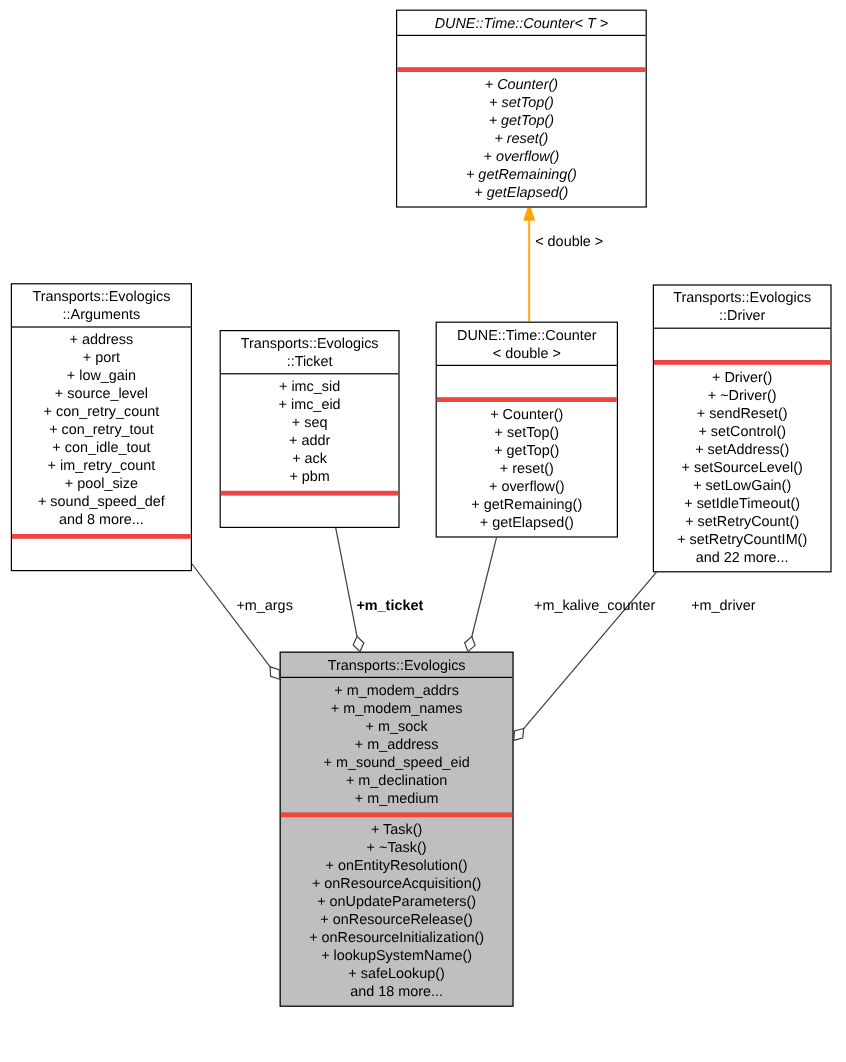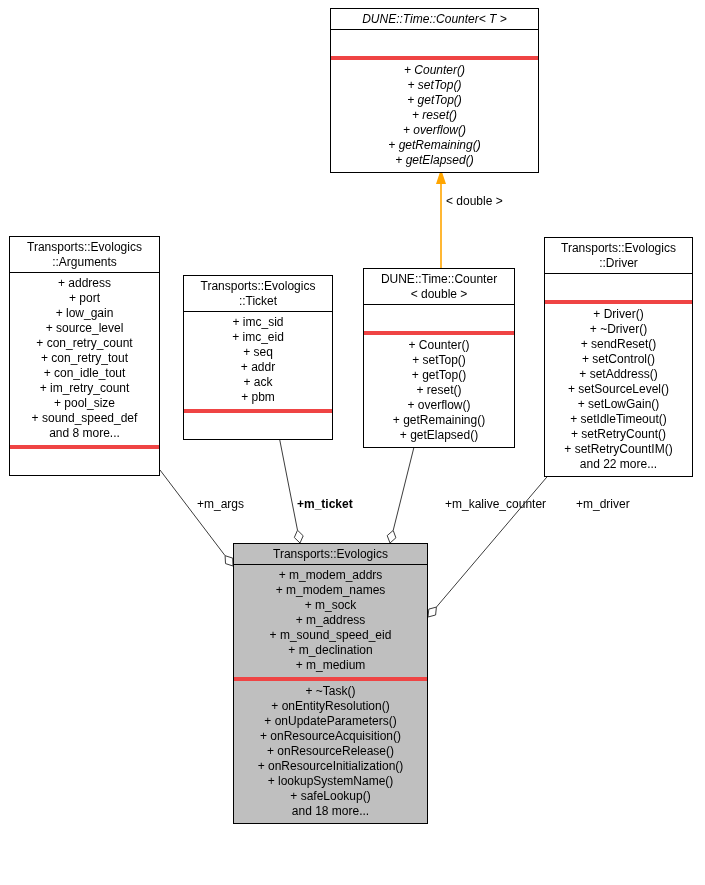--- a/index.html
+++ b/index.html
@@ -197,24 +197,25 @@
     <div class="uml-section attrs">
         <div class="member-line">+ m_modem_addrs</div>
         <div class="member-line">+ m_modem_names</div>
         <div class="member-line">+ m_sock</div>
         <div class="member-line">+ m_address</div>
         <div class="member-line">+ m_sound_speed_eid</div>
         <div class="member-line">+ m_declination</div>
         <div class="member-line">+ m_medium</div>
       </div>
     <div class="uml-section">
+        <div class="member-line">+ Task()</div>
         <div class="member-line">+ ~Task()</div>
         <div class="member-line">+ onEntityResolution()</div>
+        <div class="member-line">+ onResourceAcquisition()</div>
         <div class="member-line">+ onUpdateParameters()</div>
-        <div class="member-line">+ onResourceAcquisition()</div>
         <div class="member-line">+ onResourceRelease()</div>
         <div class="member-line">+ onResourceInitialization()</div>
         <div class="member-line">+ lookupSystemName()</div>
         <div class="member-line">+ safeLookup()</div>
         <div class="member-line">and 18 more...</div>
       </div>
   </div>
 
 </div>
 

